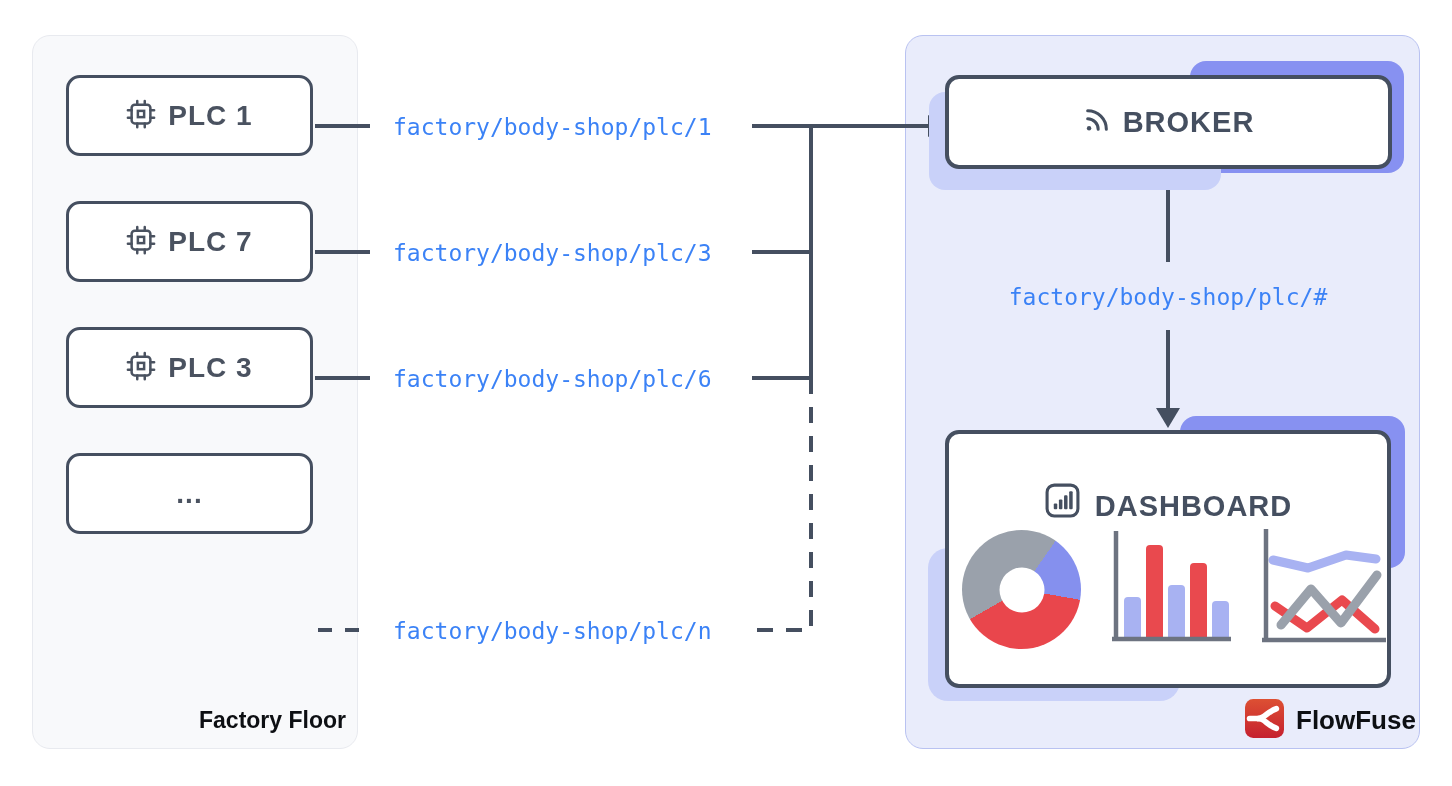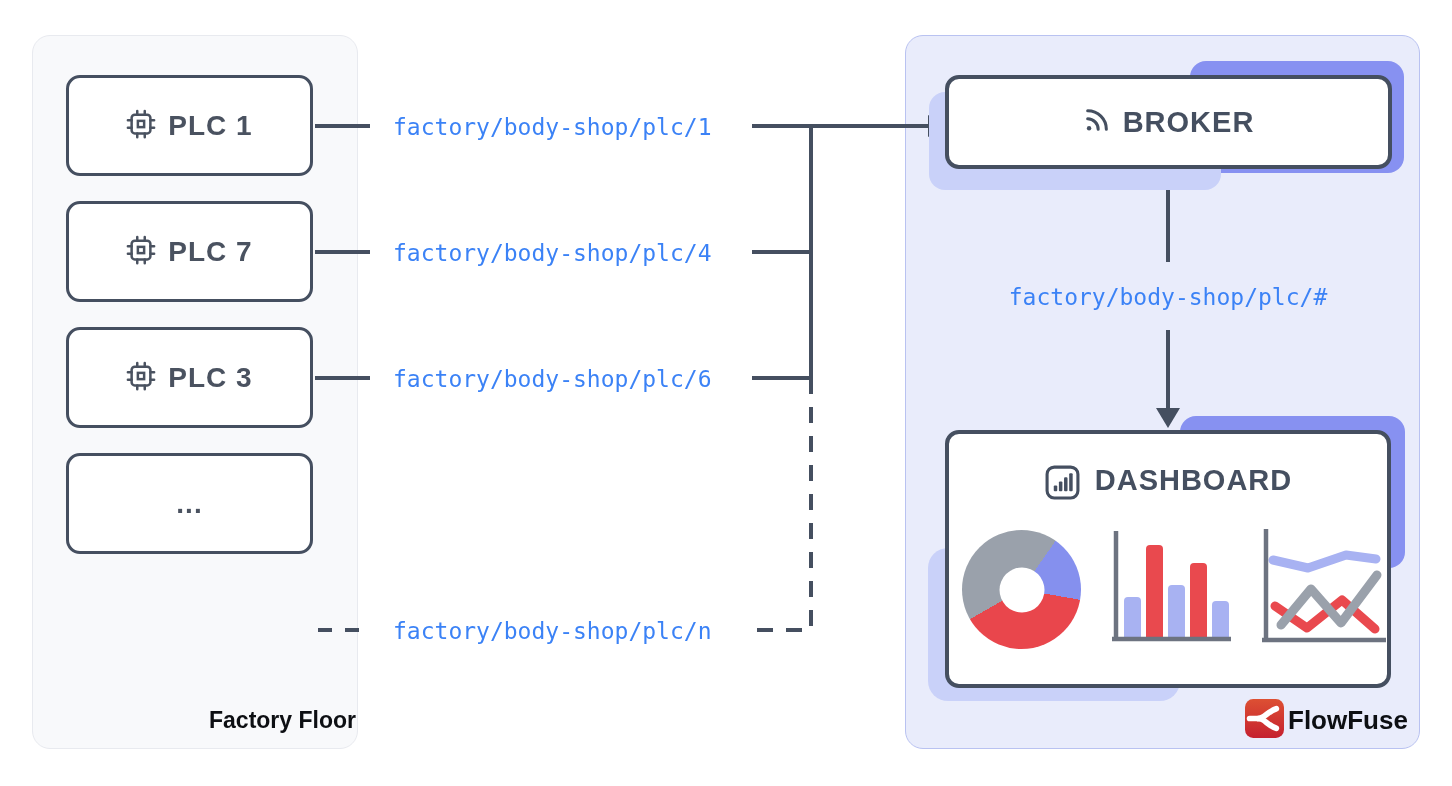--- a/index.html
+++ b/index.html
@@ -10,52 +10,52 @@
   }
   .panel { position:absolute; border-radius:18px; }
   #factory-panel { left:32px; top:35px; width:326px; height:714px;
     background:#f8f9fb; border:1.5px solid #e8eaef; }
   #cloud-panel { left:905px; top:35px; width:515px; height:714px;
     background:#e9ecfb; border:1.5px solid #b9c2f1; }
 
   .node-box { position:absolute; background:#ffffff; border:3.5px solid #454f60;
     border-radius:14px; display:flex; align-items:center; justify-content:center;
     gap:12px; z-index:3; }
-  .plc-box { left:66px; width:247px; height:101px; }
+  .plc-box { left:66px; width:247px; height:81px; }
   .node-label { font-weight:bold; font-size:28px; color:#4a5260; letter-spacing:1px; }
   .big-label  { font-weight:bold; font-size:29px; color:#454f60; letter-spacing:1px; }
 
   .accent { position:absolute; border-radius:16px; z-index:2; }
   .accent-dark  { background:#8791f1; }
   .accent-light { background:#c9d1f9; }
 
   .topic { position:absolute; font-family:"DejaVu Sans Mono", monospace;
     font-size:23px; color:#3b82f6; white-space:nowrap; z-index:4;
     transform:translateY(-50%); }
   .topic-center { transform:translate(-50%,-50%); }
 
   #connector-layer { position:absolute; left:0; top:0; z-index:1; pointer-events:none; }
 
-  #factory-caption { position:absolute; left:160px; top:707px; width:196px;
+  #factory-caption { position:absolute; left:150px; top:707px; width:196px;
     text-align:right; font-weight:bold; font-size:23px; color:#0d0f13; z-index:3; }
 
   .icon-slate { color:#454f60; }
 
   
   #dashboard-box { flex-direction:column; justify-content:flex-start; }
-  #dashboard-header { display:flex; align-items:flex-start; gap:14px; margin-top:30px; }
+  #dashboard-header { display:flex; align-items:flex-end; gap:14px; margin-top:48px; }
   .chart { position:absolute; }
   #donut-chart { left:13px; top:96px; width:119px; height:119px; border-radius:50%; }
   #donut-chart::after { content:""; position:absolute; left:50%; top:50%;
     width:45px; height:45px; border-radius:50%; background:#ffffff;
     transform:translate(-50%,-50%); }
 
   
   #brand { position:absolute; left:1245px; top:699px; display:flex;
-    align-items:center; gap:4px; z-index:3; }
+    align-items:center; gap:12px; z-index:3; }
   #brand-text { font-weight:bold; font-size:26px; color:#0d0f13; }
 </style>
 </head>
 <body>
 
 <div id="page">
 
   <div id="factory-panel" class="panel"></div>
   <div id="cloud-panel" class="panel"></div>
 
@@ -117,21 +117,21 @@
   </div>
 
   <div class="node-box plc-box" style="top:453px">
     <span class="node-label">...</span>
   </div>
 
 
   <div id="factory-caption">Factory Floor</div>
 
   <div class="topic" style="left:393px; top:127px">factory/body-shop/plc/1</div>
-  <div class="topic" style="left:393px; top:253px">factory/body-shop/plc/4</div>
+  <div class="topic" style="left:393px; top:253px">factory/body-shop/plc/3</div>
   <div class="topic" style="left:393px; top:379px">factory/body-shop/plc/6</div>
   <div class="topic" style="left:393px; top:631px">factory/body-shop/plc/n</div>
   <div class="topic topic-center" style="left:1168px; top:297px">factory/body-shop/plc/#</div>
 
   <div class="accent accent-dark" style="left:1190px; top:61px; width:214px; height:112px"></div>
   <div class="accent accent-light" style="left:929px;  top:92px; width:292px; height:98px"></div>
   <div class="node-box" style="left:945px; top:75px; width:447px; height:94px; border-width:4px">
     <span class="icon-slate">
       <svg width="28" height="28" viewBox="0 0 24 24" fill="none" stroke="#454f60" stroke-width="2.6" stroke-linecap="round">
         <path d="M4 11a9 9 0 0 1 9 9"></path>

